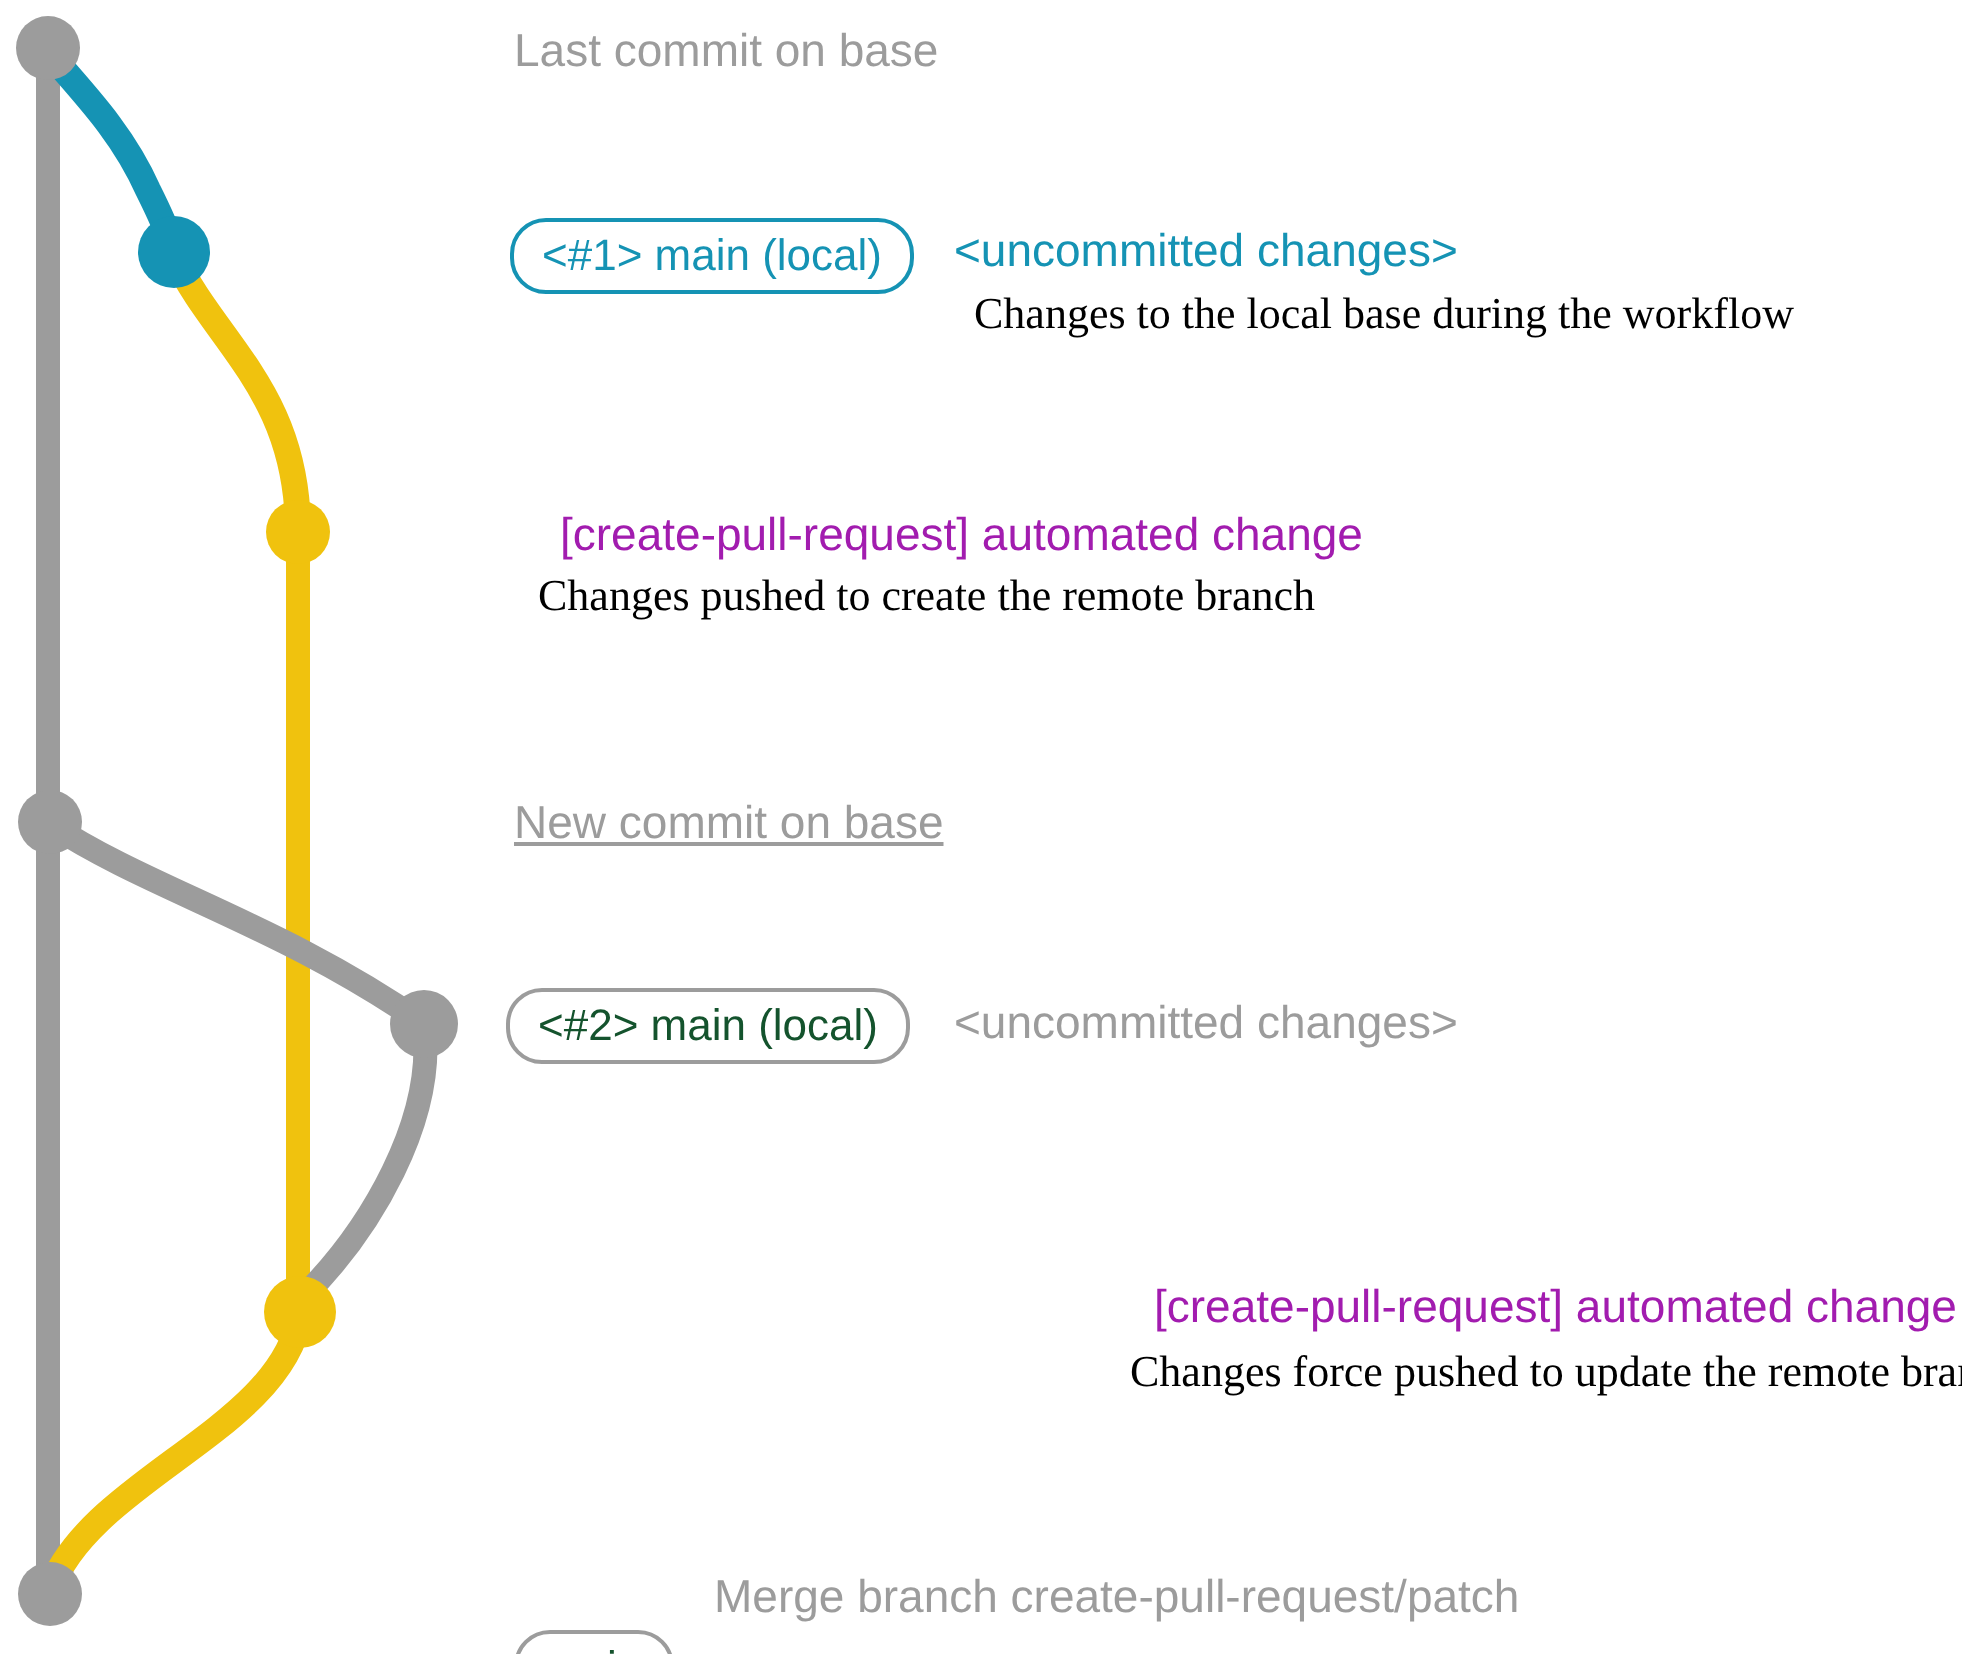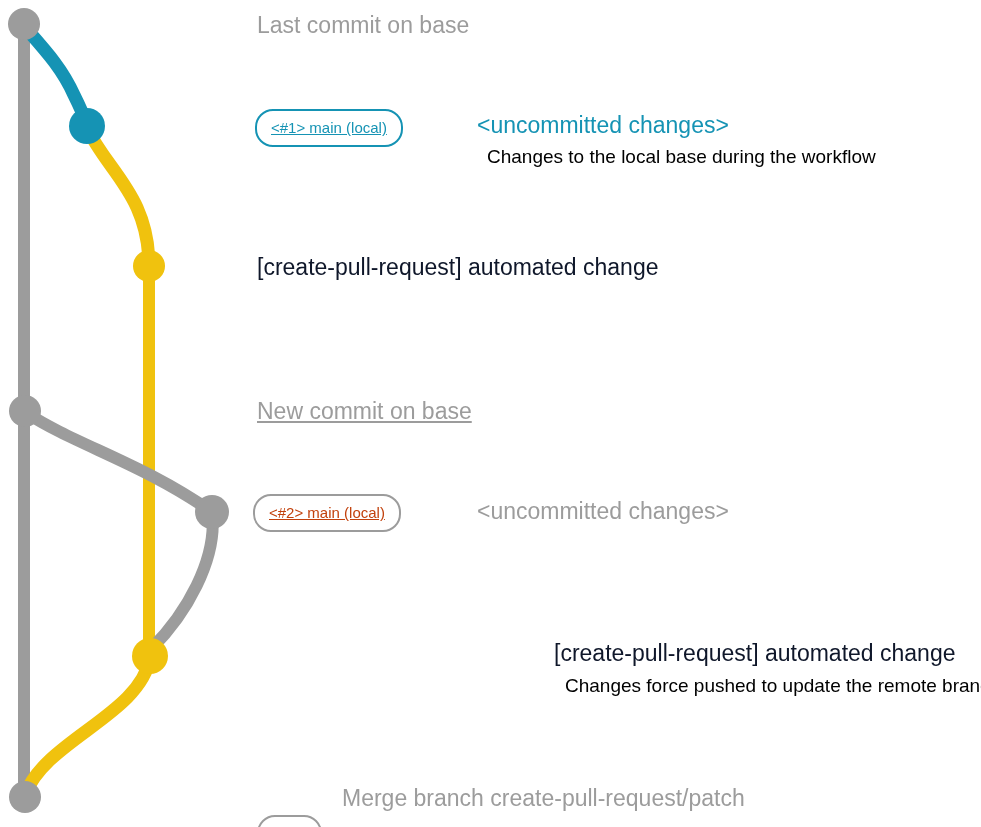--- a/index.html
+++ b/index.html
@@ -14,45 +14,44 @@
   #graph-svg { position: absolute; left: 0; top: 0; }
 
   .lbl {
     position: absolute;
     white-space: nowrap;
     font-size: 23px;
     line-height: 24px;
   }
   .c-gray   { color: #9c9c9c; }
   .c-blue   { color: #1593b4; }
-  .c-yellow { color: #0f172a; }
+  .c-yellow { color: #a21caf; margin-left: 23px; }
 
   .note {
     position: absolute;
     white-space: nowrap;
-    font-family: Liberation Sans, sans-serif;
-    font-size: 19px;
+    font-family: Liberation Serif, serif;
+    font-size: 22px;
     line-height: 22px;
     color: #000000;
   }
   .badge {
     position: absolute;
     white-space: nowrap;
     box-sizing: border-box;
-    font-size: 15px;
+    font-size: 22px;
     line-height: 34px;
     padding: 0 14px;
     border: 2px solid;
     border-radius: 18px;
     background: #ffffff;
     text-align: center;
-    text-decoration: underline;
   }
   .b-blue   { color: #1593b4; border-color: #1593b4; }
-  .b-gray   { color: #c2410c; border-color: #9c9c9c; }
+  .b-gray   { color: #14532d; border-color: #9c9c9c; }
   .b-yellow { color: #f0c20e; border-color: #f0c20e; }
 </style>
 </head>
 <body>
 
 <div id="canvas">
 
   <svg id="graph-svg" width="250" height="827" viewBox="0 0 250 827">
 
     <path d="M 24 24 L 24 797" fill="none" stroke-width="12" stroke="#9c9c9c"></path>
@@ -78,25 +77,26 @@
     <circle cx="25" cy="797" r="16" fill="#9c9c9c"></circle>
   </svg>
 
   <div class="lbl c-gray" style="left:257px; top:13px;">Last commit on base</div>
 
   <div class="badge b-blue" style="left:255px; top:109px;">&lt;#1&gt; main (local)</div>
   <div class="lbl c-blue" style="left:477px; top:113px;">&lt;uncommitted changes&gt;</div>
   <div class="note" style="left:487px; top:146px;">Changes to the local base during the workflow</div>
 
   <div class="lbl c-yellow" style="left:257px; top:255px;">[create-pull-request] automated change</div>
+  <div class="note" style="left:269px; top:287px;">Changes pushed to create the remote branch</div>
 
   <div class="lbl c-gray" style="left:257px; top:399px;text-decoration:underline;">New commit on base</div>
 
   <div class="badge b-gray" style="left:253px; top:494px;">&lt;#2&gt; main (local)</div>
   <div class="lbl c-gray" style="left:477px; top:499px;">&lt;uncommitted changes&gt;</div>
 
   <div class="lbl c-yellow" style="left:554px; top:641px;">[create-pull-request] automated change</div>
   <div class="note" style="left:565px; top:675px;">Changes force pushed to update the remote branch</div>
 
   <div class="badge b-gray" style="left:257px; top:779px;margin-top:36px;">main</div>
-  <div class="lbl c-gray" style="left:342px; top:786px;">Merge branch create-pull-request/patch</div>
+  <div class="lbl c-gray" style="left:357px; top:786px;">Merge branch create-pull-request/patch</div>
 
 </div>
 
 </body></html>

